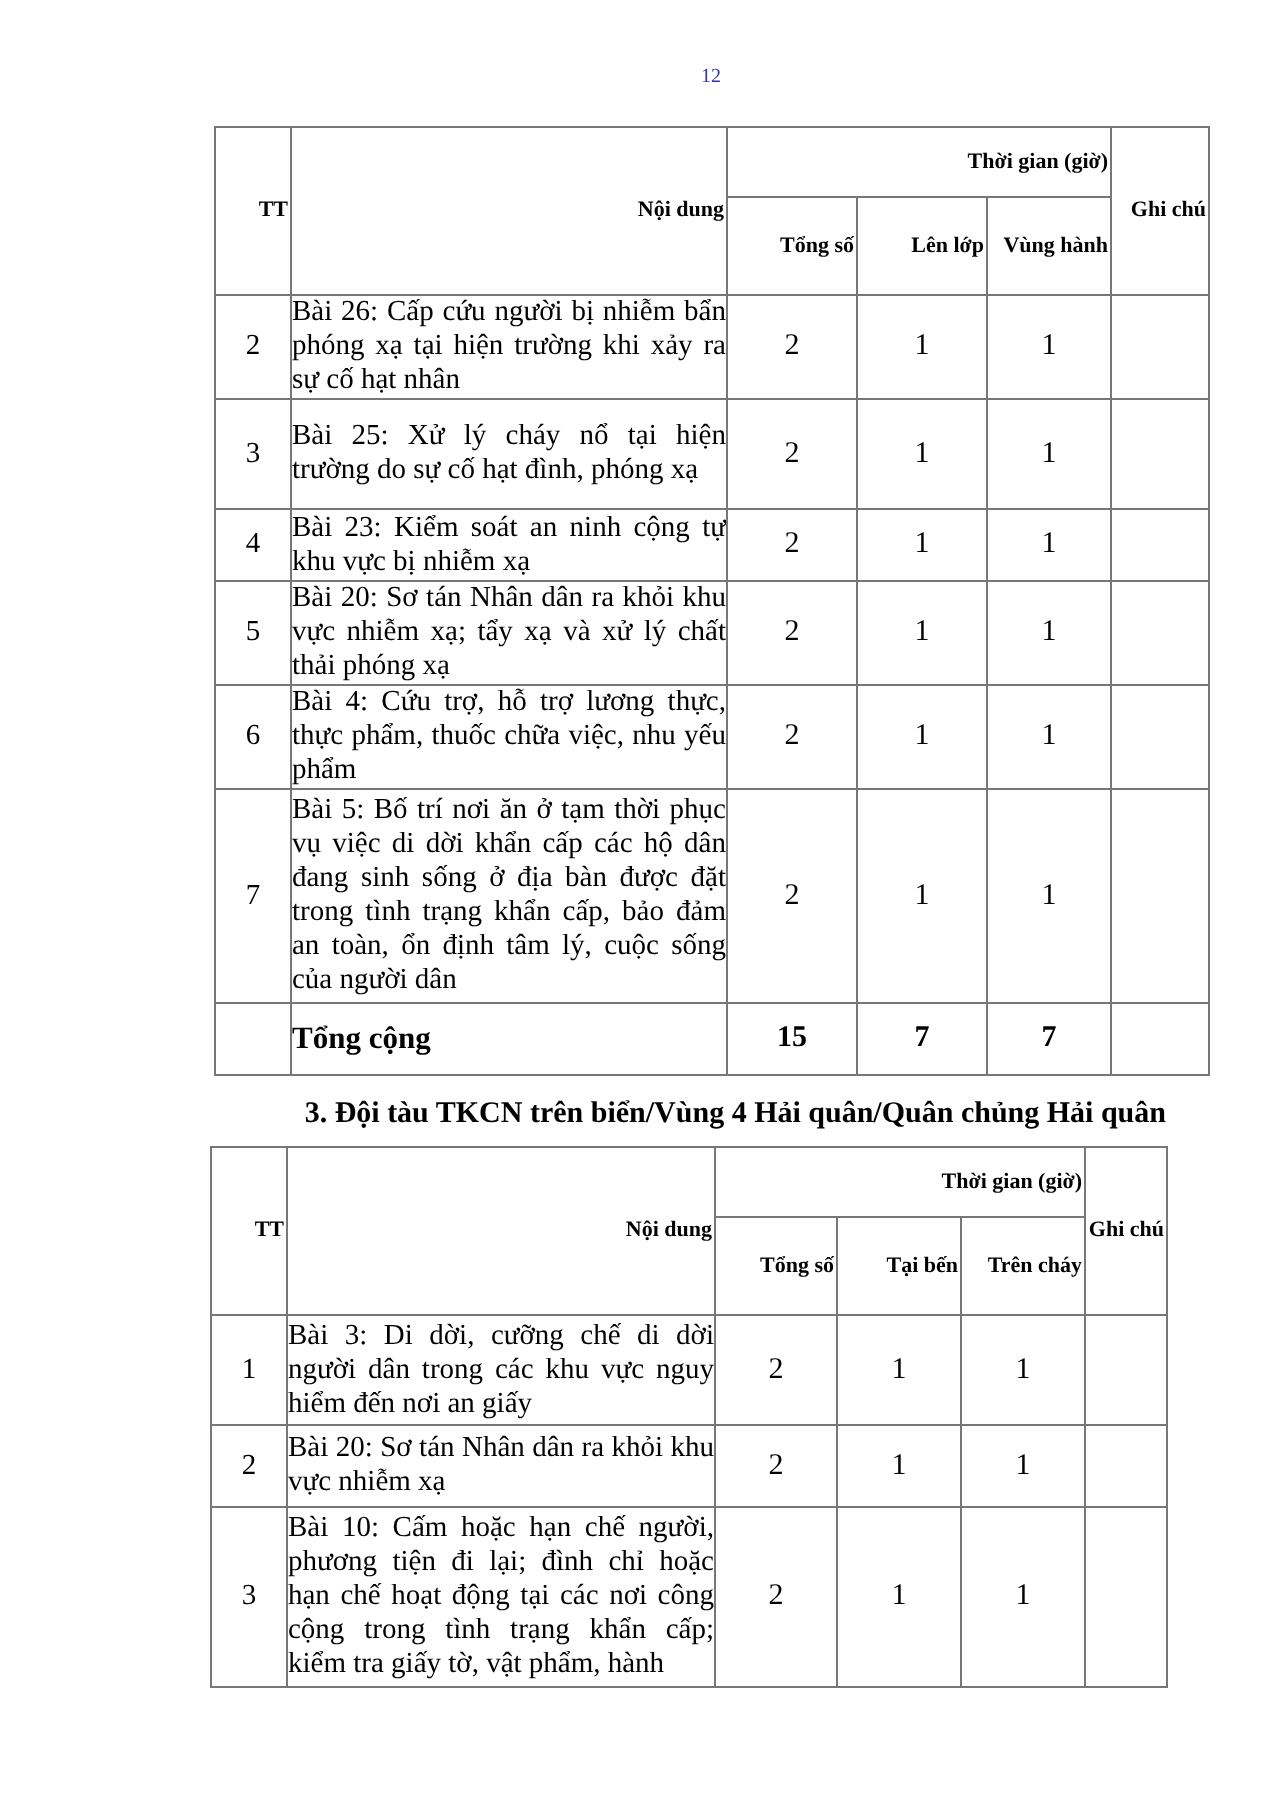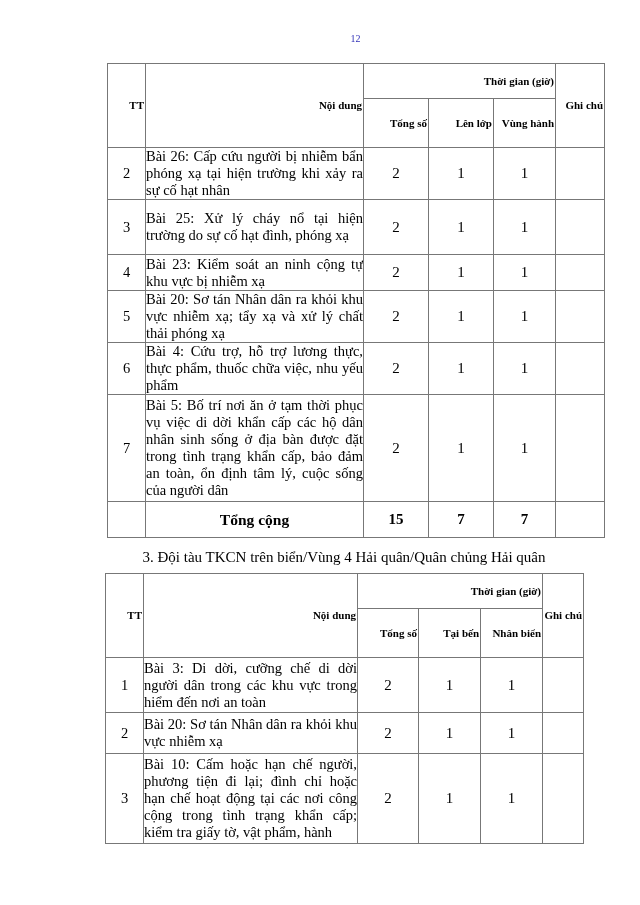--- a/index.html
+++ b/index.html
@@ -56,31 +56,30 @@
     padding: 1px 4px 1px 5px;
     margin-left: 11px;
   }
   td.num {
     text-align: center;
     vertical-align: middle;
     font-size: 15px;
   }
   td.gc { }
   tr.total-row td.nd {
-    text-align: center;
     font-weight: bold;
     font-size: 15.5px;
   }
   tr.total-row td.num { font-weight: bold; }
   .section-heading {
     margin: 10px 0 0 105px;
     width: 478px;
     height: 19px;
-    text-align: center;
-    font-weight: normal;
+    text-align: right;
+    font-weight: bold;
     font-size: 15px;
     line-height: 19px;
     white-space: nowrap;
   }
 </style>
 </head>
 <body>
 
 <div>
 
@@ -144,21 +143,21 @@
       <tr style="height:52px">
         <td class="tt">6</td>
         <td class="nd">Bài 4: Cứu trợ, hỗ trợ lương thực, thực phẩm, thuốc chữa việc, nhu yếu phẩm</td>
         <td class="num">2</td>
         <td class="num">1</td>
         <td class="num">1</td>
         <td class="gc"></td>
       </tr>
       <tr style="height:107px">
         <td class="tt">7</td>
-        <td class="nd">Bài 5: Bố trí nơi ăn ở tạm thời phục vụ việc di dời khẩn cấp các hộ dân nhân sinh sống ở địa bàn được đặt trong tình trạng khẩn cấp, bảo đảm an toàn, ổn định tâm lý, cuộc sống của người dân</td>
+        <td class="nd">Bài 5: Bố trí nơi ăn ở tạm thời phục vụ việc di dời khẩn cấp các hộ dân đang sinh sống ở địa bàn được đặt trong tình trạng khẩn cấp, bảo đảm an toàn, ổn định tâm lý, cuộc sống của người dân</td>
         <td class="num">2</td>
         <td class="num">1</td>
         <td class="num">1</td>
         <td class="gc"></td>
       </tr>
       <tr class="total-row" style="height:36px">
         <td class="tt"></td>
         <td class="nd">Tổng cộng</td>
         <td class="num">15</td>
         <td class="num">7</td>
@@ -182,27 +181,27 @@
     <thead>
       <tr class="h1">
         <th rowspan="2">TT</th>
         <th rowspan="2">Nội dung</th>
         <th colspan="3" class="c-tg">Thời gian (giờ)</th>
         <th rowspan="2">Ghi chú</th>
       </tr>
       <tr class="h2">
         <th>Tổng số</th>
         <th>Tại bến</th>
-        <th>Nhân biển</th>
+        <th>Trên cháy</th>
       </tr>
     </thead>
     <tbody>
       <tr style="height:55px">
         <td class="tt">1</td>
-        <td class="nd">Bài 3: Di dời, cưỡng chế di dời người dân trong các khu vực trong hiểm đến nơi an toàn</td>
+        <td class="nd">Bài 3: Di dời, cưỡng chế di dời người dân trong các khu vực nguy hiểm đến nơi an giấy</td>
         <td class="num">2</td>
         <td class="num">1</td>
         <td class="num">1</td>
         <td class="gc"></td>
       </tr>
       <tr style="height:41px">
         <td class="tt">2</td>
         <td class="nd">Bài 20: Sơ tán Nhân dân ra khỏi khu vực nhiễm xạ</td>
         <td class="num">2</td>
         <td class="num">1</td>

